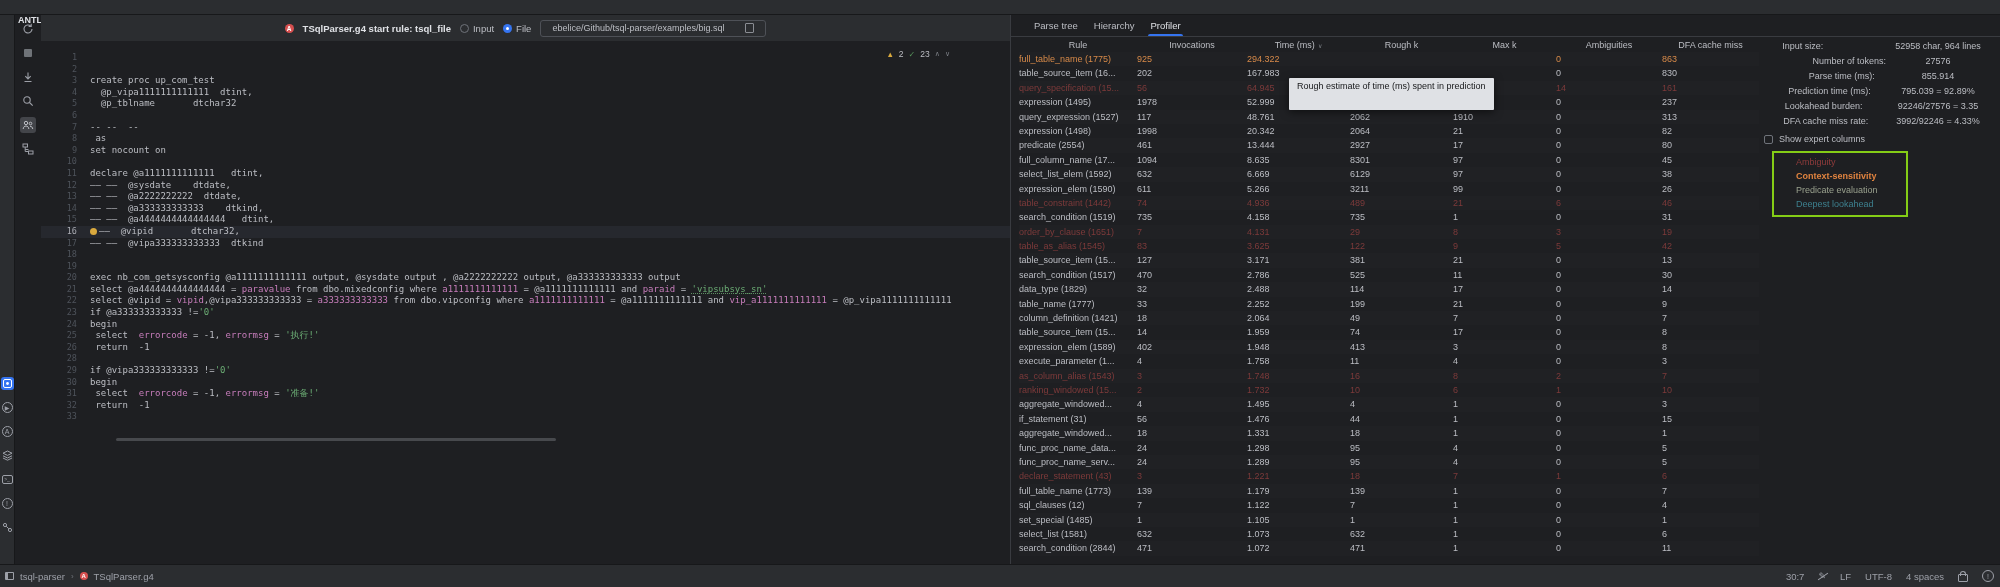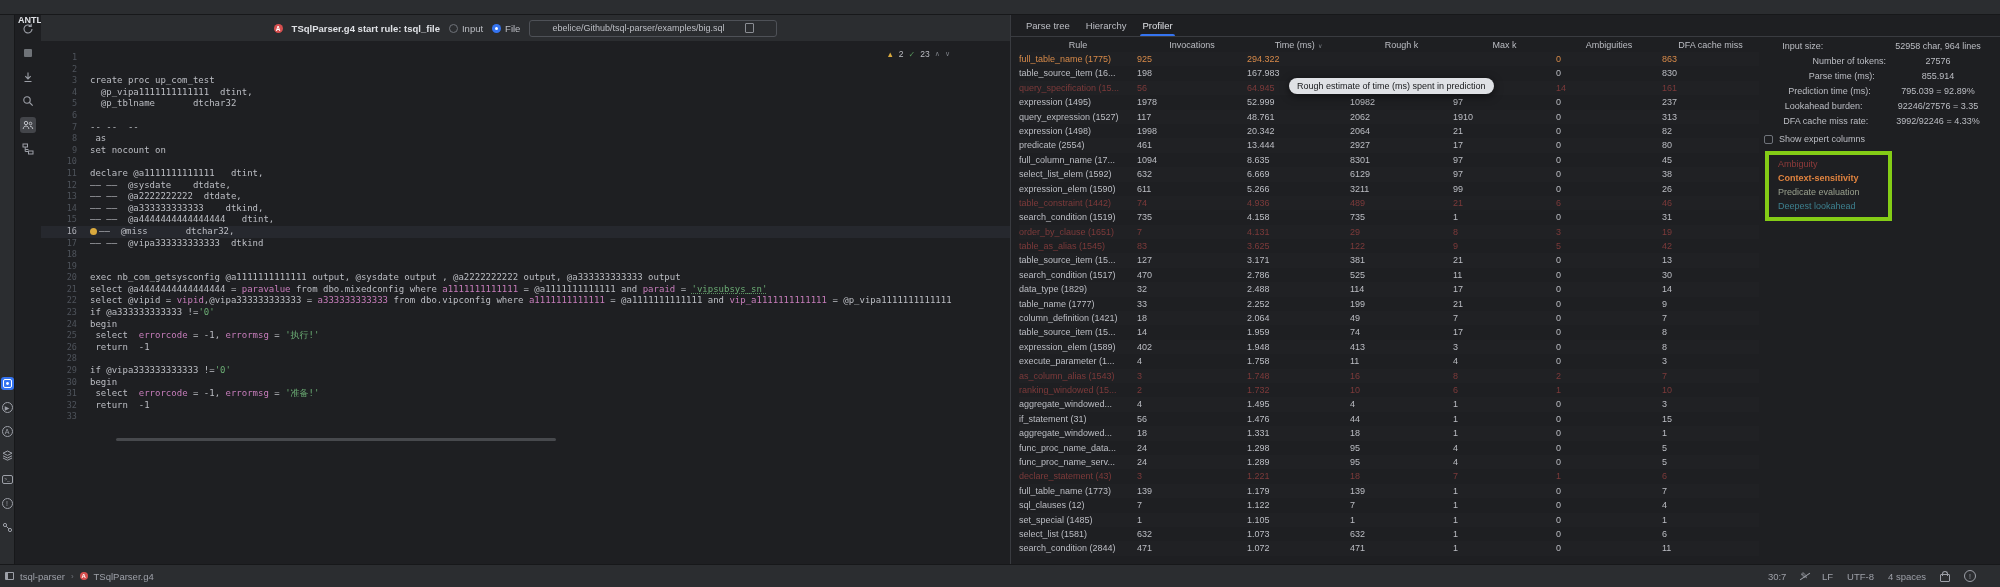--- a/index.html
+++ b/index.html
@@ -26,74 +26,74 @@
   .topbar{position:absolute;left:26px;right:0;top:0;height:26px;background:#2b2d30;
           display:flex;align-items:center;justify-content:center;gap:9px;}
   .antlr-dot{width:9px;height:9px;border-radius:50%;background:#d64f4f;color:#fff;font-size:6.5px;font-weight:bold;
              display:flex;align-items:center;justify-content:center;}
   .rule-title{font-weight:bold;color:#dfe1e5;font-size:9.5px;}
   .radio{display:flex;align-items:center;gap:4px;color:#bcbec4;}
   .rdot{width:9px;height:9px;border-radius:50%;box-sizing:border-box;border:1px solid #6f737a;}
   .rdot.on{border:none;background:#3574f0;position:relative;}
   .rdot.on::after{content:"";position:absolute;left:3px;top:3px;width:3px;height:3px;border-radius:50%;background:#fff;}
   .pathfield{width:202px;height:15px;border:1px solid #4e5157;border-radius:3px;display:flex;align-items:center;
-             padding:0 22px;gap:5px;color:#bcbec4;font-size:9px;background:#2b2d30;}
+             padding:0 11px;gap:5px;color:#bcbec4;font-size:9px;background:#2b2d30;}
   .pathfield .ptext{flex:1;white-space:nowrap;overflow:hidden;}
   .docicon{width:7px;height:8px;border:1px solid #8a8d93;border-radius:1px;flex:0 0 auto;}
   
   .editor{position:absolute;left:26px;right:0;top:26px;bottom:0;background:#1e1f22;overflow:hidden;}
   .code{position:absolute;left:0;top:11px;right:0;font-family:"DejaVu Sans Mono",monospace;font-size:9px;}
   .code-line{display:flex;height:11.6px;line-height:11.6px;white-space:pre;}
   .code-line.current{background:#26282e;}
   .ln{width:36px;flex:0 0 36px;text-align:right;padding-right:13px;color:#4e535b;font-size:8.5px;}
   .code-line.current .ln{color:#a9abb2;}
   .lc{color:#bcbec4;}
   .tk-d{color:#bcbec4;} .tk-p{color:#c77dbb;} .tk-g{color:#6aab73;}
   .tk-gu{color:#6aab73;text-decoration:underline dotted #5d8f63;}
   .bulb{display:inline-block;width:7px;height:7px;border-radius:50%;background:#d9a93e;margin-right:2px;vertical-align:middle;}
   .inspections{position:absolute;right:60px;top:8px;display:flex;align-items:center;gap:5px;font-size:8.5px;color:#bcbec4;}
   .warn-tri{color:#d9a93e;font-size:7.5px;}
   .typo-ok{color:#57965c;font-size:8px;}
   .chev{color:#7d8087;font-size:7px;}
   .hscroll{position:absolute;left:75px;top:397px;width:440px;height:3px;border-radius:2px;background:#47494d;}
   
   .panelR{position:absolute;left:1010px;top:15px;right:0;bottom:22px;border-left:1px solid #393b40;background:#1e1f22;}
-  .tabs{position:absolute;left:0;top:0;right:0;height:21px;display:flex;align-items:center;padding-left:7px;
+  .tabs{position:absolute;left:0;top:0;right:0;height:21px;display:flex;align-items:center;padding-left:15px;
         border-bottom:1px solid #393b40;}
   .tab{padding:0 8px;height:21px;display:flex;align-items:center;color:#bcbec4;position:relative;font-size:9.5px;}
   .tab.active{color:#dfe1e5;}
   .tab.active::after{content:"";position:absolute;left:6px;right:6px;bottom:0;height:2px;background:#3574f0;border-radius:2px 2px 0 0;}
   .rcontent{position:absolute;left:0;top:22px;right:0;bottom:0;}
   
   .ptable{position:absolute;left:8px;top:2px;width:740px;}
   .prow,.phead{display:grid;grid-template-columns:118px 110px 103px 103px 103px 106px 97px;height:14.4px;line-height:14.4px;font-size:9px;}
   .phead{color:#a8abb2;height:13px;line-height:13px;text-align:center;}
   .phead .pc{white-space:nowrap;}
   .sortch{font-size:6px;color:#7d8087;margin-left:3px;}
   .pc{overflow:hidden;white-space:nowrap;color:#bcbec4;}
   .prow:nth-child(odd){background:#202124;}
   .prow.orange .pc{color:#d78a49;}
   .prow.red .pc{color:#7d3a3a;}
   
-  .tooltip{position:absolute;left:278px;top:41px;height:16px;line-height:16px;padding:0 8px;background:#dfe1e5;
-           color:#17181a;font-size:9px;border-radius:8px;box-shadow:0 2px 8px rgba(0,0,0,.55);white-space:nowrap;z-index:6;}
+  .tooltip{position:absolute;left:278px;top:41px;height:32px;line-height:16px;padding:0 8px;background:#dfe1e5;
+           color:#17181a;font-size:9px;border-radius:1px;box-shadow:0 2px 8px rgba(0,0,0,.55);white-space:nowrap;z-index:6;}
   
   .info{position:absolute;left:753px;top:2px;width:235px;font-size:9px;}
   .inforow{display:flex;height:15px;line-height:15px;justify-content:center;}
   .ilabel{width:113px;color:#bcbec4;}
   .ivalue{color:#bcbec4;white-space:nowrap;}
   .cbrow{display:flex;align-items:center;gap:6px;height:16px;margin-top:2px;color:#bcbec4;}
   .cbox{width:9px;height:9px;border:1px solid #6f737a;border-radius:2px;box-sizing:border-box;}
-  .legend{margin-top:4px;margin-left:1px;border:4px solid #84cc16;width:104px;padding:2px 6px 4px 9px;}
+  .legend{margin-top:4px;margin-left:8px;border:2px solid #84cc16;width:104px;padding:2px 6px 4px 22px;}
   .legitem{height:14px;line-height:14px;white-space:nowrap;font-size:9px;}
   
   .statusbar{position:absolute;left:0;right:0;bottom:0;height:22px;background:#2b2d30;border-top:1px solid #17181a;
              display:flex;align-items:center;color:#9da0a8;font-size:9.5px;}
   .sb-left{display:flex;align-items:center;gap:6px;padding-left:5px;}
-  .sb-right{margin-left:auto;display:flex;align-items:center;gap:14px;padding-right:24px;}
+  .sb-right{margin-left:auto;display:flex;align-items:center;gap:14px;padding-right:6px;}
   .panel-glyph{width:9px;height:8px;border:1px solid #9da0a8;border-radius:1px;box-sizing:border-box;border-left-width:3px;}
   .crumb-sep{color:#6f737a;font-size:8px;}
   .penicon{font-size:9px;color:#9da0a8;position:relative;}
   .penicon::after{content:"";position:absolute;left:-1px;top:5px;width:12px;height:1px;background:#9da0a8;transform:rotate(-35deg);}
   .lockicon{width:8px;height:6px;border:1px solid #9da0a8;border-radius:1px;position:relative;margin-top:3px;}
   .lockicon::before{content:"";position:absolute;left:1px;top:-4px;width:4px;height:4px;border:1px solid #9da0a8;border-bottom:none;border-radius:3px 3px 0 0;}
   .bangcirc{width:10px;height:10px;border:1px solid #9da0a8;border-radius:50%;display:flex;align-items:center;justify-content:center;font-size:7px;}
 </style>
 </head>
 <body>
@@ -210,21 +210,21 @@
           <div class="code-line"><span class="ln">6</span><span class="lc"></span></div>
           <div class="code-line"><span class="ln">7</span><span class="lc"><span class="tk-d">-- --  --</span></span></div>
           <div class="code-line"><span class="ln">8</span><span class="lc"><span class="tk-d"> as</span></span></div>
           <div class="code-line"><span class="ln">9</span><span class="lc"><span class="tk-d">set nocount on</span></span></div>
           <div class="code-line"><span class="ln">10</span><span class="lc"></span></div>
           <div class="code-line"><span class="ln">11</span><span class="lc"><span class="tk-d">declare @a1111111111111   dtint,</span></span></div>
           <div class="code-line"><span class="ln">12</span><span class="lc"><span class="tk-d">—— ——  @sysdate    dtdate,</span></span></div>
           <div class="code-line"><span class="ln">13</span><span class="lc"><span class="tk-d">—— ——  @a2222222222  dtdate,</span></span></div>
           <div class="code-line"><span class="ln">14</span><span class="lc"><span class="tk-d">—— ——  @a333333333333    dtkind,</span></span></div>
           <div class="code-line"><span class="ln">15</span><span class="lc"><span class="tk-d">—— ——  @a4444444444444444   dtint,</span></span></div>
-          <div class="code-line current"><span class="ln">16</span><span class="lc"><span class="bulb"></span><span class="tk-d">——  @miss       dtchar32,</span></span></div>
+          <div class="code-line current"><span class="ln">16</span><span class="lc"><span class="bulb"></span><span class="tk-d">——  @vipid       dtchar32,</span></span></div>
           <div class="code-line"><span class="ln">17</span><span class="lc"><span class="tk-d">—— ——  @vipa333333333333  dtkind</span></span></div>
           <div class="code-line"><span class="ln">18</span><span class="lc"></span></div>
           <div class="code-line"><span class="ln">19</span><span class="lc"></span></div>
           <div class="code-line"><span class="ln">20</span><span class="lc"><span class="tk-d">exec nb_com_getsysconfig @a1111111111111 output, @sysdate output , @a2222222222 output, @a333333333333 output</span></span></div>
           <div class="code-line"><span class="ln">21</span><span class="lc"><span class="tk-d">select @a4444444444444444 = </span><span class="tk-p">paravalue</span><span class="tk-d"> from dbo.mixedconfig where </span><span class="tk-p">a1111111111111</span><span class="tk-d"> = @a1111111111111 and </span><span class="tk-p">paraid</span><span class="tk-d"> = </span><span class="tk-gu">'vipsubsys_sn'</span></span></div>
           <div class="code-line"><span class="ln">22</span><span class="lc"><span class="tk-d">select @vipid = </span><span class="tk-p">vipid</span><span class="tk-d">,@vipa333333333333 = </span><span class="tk-p">a333333333333</span><span class="tk-d"> from dbo.vipconfig where </span><span class="tk-p">a1111111111111</span><span class="tk-d"> = @a1111111111111 and </span><span class="tk-p">vip_a1111111111111</span><span class="tk-d"> = @p_vipa1111111111111</span></span></div>
           <div class="code-line"><span class="ln">23</span><span class="lc"><span class="tk-d">if @a333333333333 !=</span><span class="tk-g">'0'</span></span></div>
           <div class="code-line"><span class="ln">24</span><span class="lc"><span class="tk-d">begin</span></span></div>
           <div class="code-line"><span class="ln">25</span><span class="lc"><span class="tk-d"> select  </span><span class="tk-p">errorcode</span><span class="tk-d"> = -1, </span><span class="tk-p">errormsg</span><span class="tk-d"> = </span><span class="tk-g">'执行!'</span></span></div>
           <div class="code-line"><span class="ln">26</span><span class="lc"><span class="tk-d"> return  -1</span></span></div>
@@ -269,21 +269,21 @@
               <span class="pc">full_table_name (1775)</span>
               <span class="pc">925</span>
               <span class="pc">294.322</span>
               <span class="pc"></span>
               <span class="pc"></span>
               <span class="pc">0</span>
               <span class="pc">863</span>
             </div>
             <div class="prow">
               <span class="pc">table_source_item (16...</span>
-              <span class="pc">198</span>
+              <span class="pc">202</span>
               <span class="pc">167.983</span>
               <span class="pc"></span>
               <span class="pc"></span>
               <span class="pc">0</span>
               <span class="pc">830</span>
             </div>
             <div class="prow red">
               <span class="pc">query_specification (15...</span>
               <span class="pc">56</span>
               <span class="pc">64.945</span>

